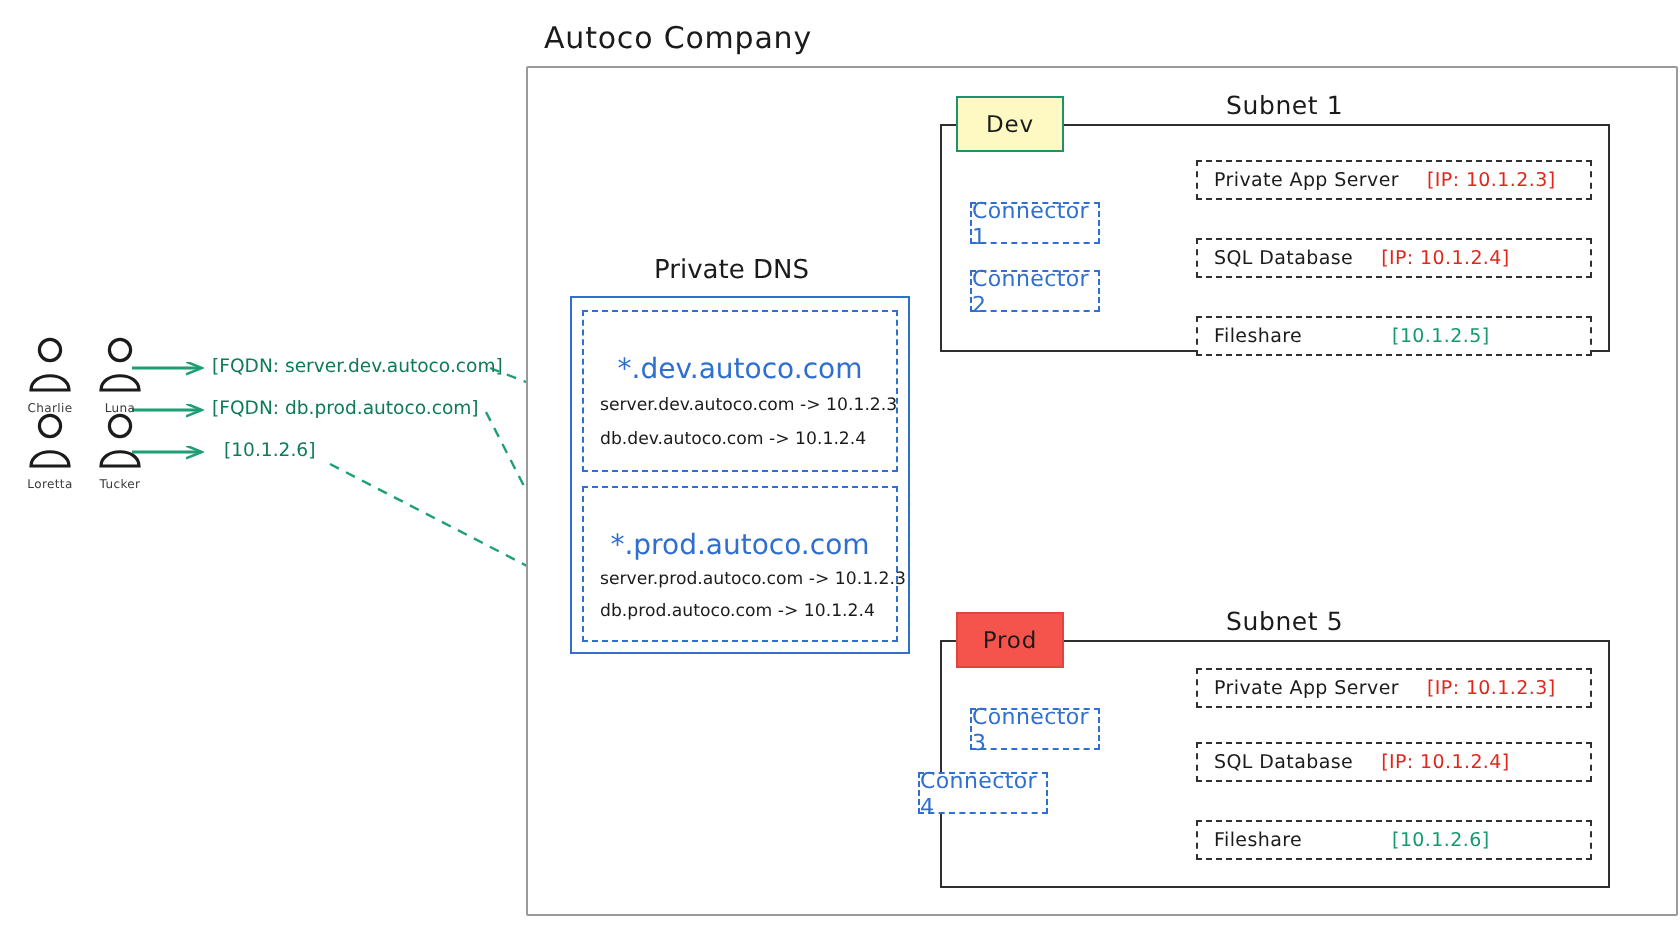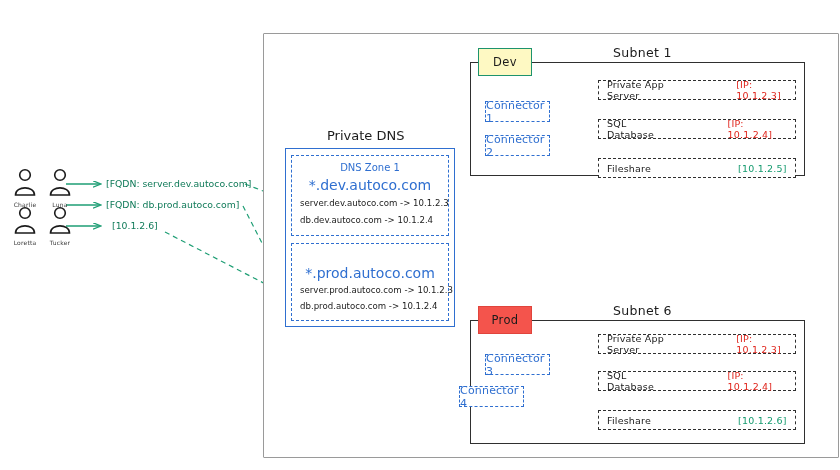--- a/index.html
+++ b/index.html
@@ -25,21 +25,21 @@
   .env-dev{background:#fef9c3;border:1px solid #1d936d;text-align:center;}
   .env-prod{background:#f4544c;border:1px solid #e0443c;}
 
   
   .connector{position:absolute;border:1.6px dashed #2f6fd0;color:#2f6fd0;
       font-size:11px;display:flex;align-items:center;justify-content:center;
       background:#fff;letter-spacing:.2px;}
 
   
   .resource{position:absolute;border:1.6px dashed #2f2f2f;background:#fff;
-      display:flex;align-items:center;padding:0 8px;box-sizing:border-box;gap:42px;}
+      display:flex;align-items:center;padding:0 8px;box-sizing:border-box;}
   .res-label{font-size:9.5px;color:#1b1b1b;letter-spacing:.2px;}
   .res-ip{font-size:9.5px;letter-spacing:.2px;margin-left:14px;}
   .ip-red{color:#e0261d;}
   .ip-green{color:#149a6e;}
 
   
   #dns-title{position:absolute;left:327px;top:128px;font-size:13px;color:#1b1b1b;}
   #dns-box{position:absolute;left:285px;top:148px;width:168px;height:177px;
       border:1.6px solid #2f6fd0;background:#fff;}
   .dns-zone{position:absolute;border:1.5px dashed #2f6fd0;background:#fff;}
@@ -114,20 +114,21 @@
     </g>
 
     <g stroke="#2f2f2f" stroke-width="1.6">
       <line x1="470" y1="62" x2="478" y2="62"></line>
       <line x1="530" y1="62" x2="545" y2="62"></line>
       <line x1="470" y1="320" x2="478" y2="320"></line>
       <line x1="530" y1="320" x2="545" y2="320"></line>
     </g>
   </svg>
 
+  <div id="company-title" class="hand">Autoco Company</div>
   <div id="company-frame"></div>
 
   <div class="user" style="left:8px;top:168px;">
     <svg width="26" height="28" viewBox="0 0 26 28">
       <circle cx="13" cy="7" r="5.3" fill="none" stroke="#1b1b1b" stroke-width="1.6"></circle>
       <path d="M3.5,27 C3.5,17.5 22.5,17.5 22.5,27 Z" fill="none" stroke="#1b1b1b" stroke-width="1.6"></path>
     </svg>
     <div class="user-name">Charlie</div>
   </div>
 
@@ -156,21 +157,20 @@
   </div>
 
   <div class="query hand" style="left:106px;top:178px;">[FQDN: server.dev.autoco.com]</div>
   <div class="query hand" style="left:106px;top:199px;">[FQDN: db.prod.autoco.com]</div>
   <div class="query hand" style="left:112px;top:220px;">[10.1.2.6]</div>
 
   <div id="dns-title" class="hand">Private DNS</div>
   <div id="dns-box"></div>
 
   <div class="dns-zone" style="left:291px;top:155px;width:156px;height:79px;">
-    <div class="zone-name hand" style="top:6px;">DNS Zone 1</div>
     <div class="zone-wild hand" style="top:21px;">*.dev.autoco.com</div>
     <div class="zone-rec hand" style="top:42px;">server.dev.autoco.com -&gt; 10.1.2.3</div>
     <div class="zone-rec hand" style="top:59px;">db.dev.autoco.com -&gt; 10.1.2.4</div>
   </div>
 
   <div class="dns-zone" style="left:291px;top:243px;width:156px;height:76px;">
     <div class="zone-wild hand" style="top:21px;">*.prod.autoco.com</div>
     <div class="zone-rec hand" style="top:41px;">server.prod.autoco.com -&gt; 10.1.2.3</div>
     <div class="zone-rec hand" style="top:57px;">db.prod.autoco.com -&gt; 10.1.2.4</div>
   </div>
@@ -189,21 +189,21 @@
   </div>
   <div class="resource" style="left:598px;top:119px;width:198px;height:20px;">
     <span class="res-label hand">SQL Database</span>
     <span class="res-ip ip-red hand">[IP: 10.1.2.4]</span>
   </div>
   <div class="resource" style="left:598px;top:158px;width:198px;height:20px;">
     <span class="res-label hand">Fileshare</span>
     <span class="res-ip ip-green hand" style="margin-left:45px;">[10.1.2.5]</span>
   </div>
 
-  <div class="subnet-title hand" style="left:613px;top:303px;">Subnet 6</div>
+  <div class="subnet-title hand" style="left:613px;top:303px;">Subnet 5</div>
   <div class="subnet-box" style="left:470px;top:320px;width:333px;height:122px;"></div>
 
   <div class="env-badge env-prod hand" style="left:478px;top:306px;width:52px;height:26px;">Prod</div>
 
   <div class="connector hand" style="left:485px;top:354px;width:63px;height:19px;">Connector 3</div>
   <div class="connector hand" style="left:459px;top:386px;width:63px;height:19px;">Connector 4</div>
 
   <div class="resource" style="left:598px;top:334px;width:198px;height:20px;">
     <span class="res-label hand">Private App Server</span>
     <span class="res-ip ip-red hand">[IP: 10.1.2.3]</span>

